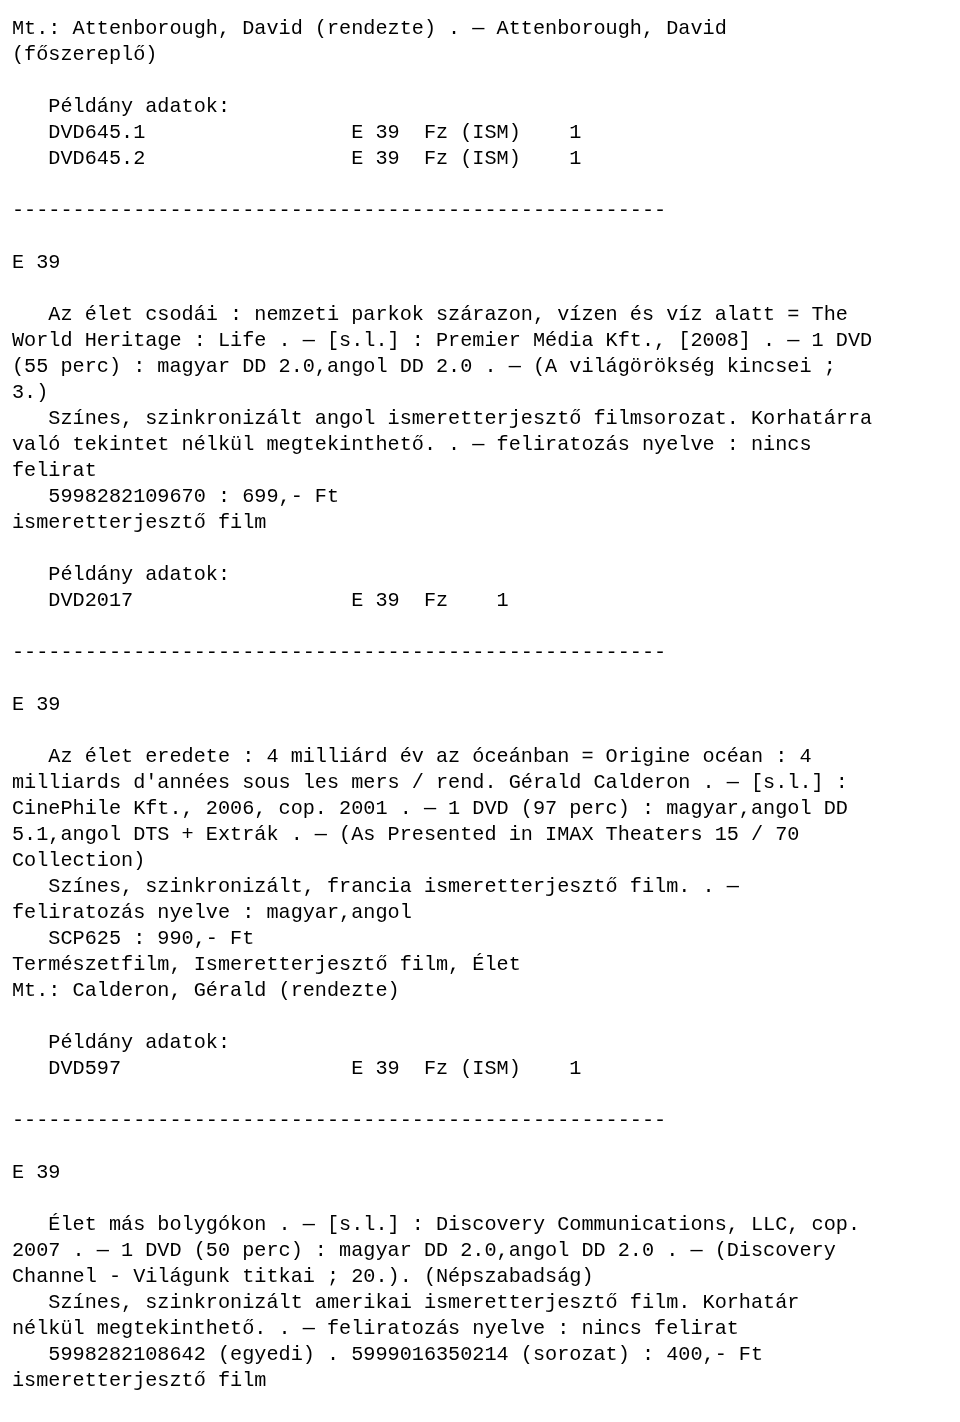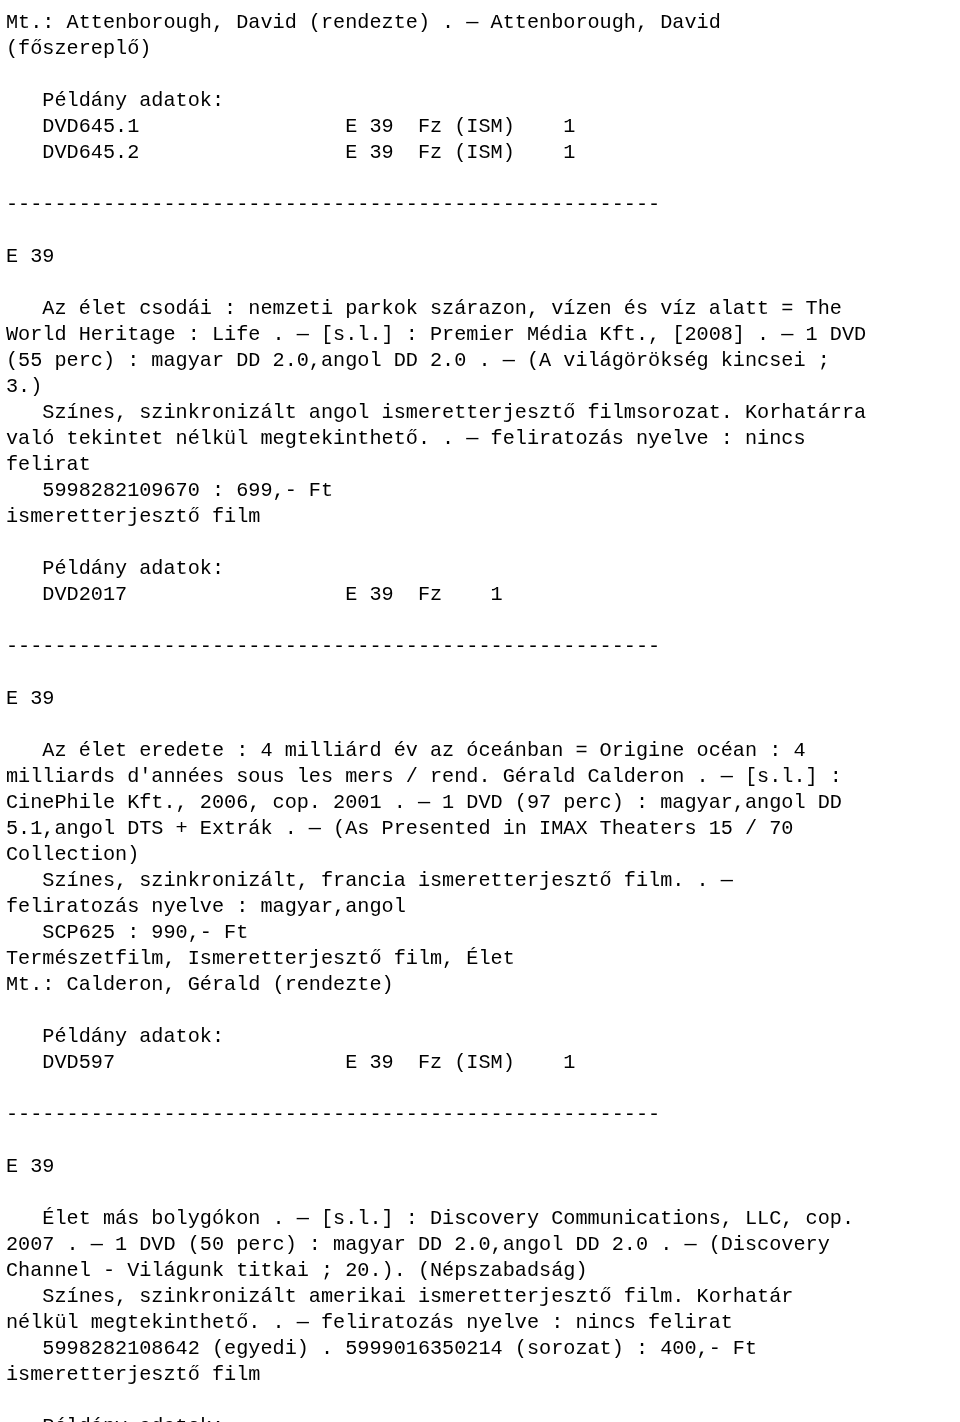--- a/index.html
+++ b/index.html
@@ -11,21 +11,21 @@
     width: 960px;
     height: 1422px;
     overflow: hidden;
     font-family: "Liberation Mono", "DejaVu Sans Mono", monospace;
     color: #000000;
   }
   #page {
     position: relative;
     width: 960px;
     height: 1002px;
-    padding: 6px;
+    padding: 12px;
     box-sizing: border-box;
   }
   .doc {
     font-size: 20.2px;
     line-height: 26px;
     white-space: pre;
     letter-spacing: 0px;
     padding-top: 4px;
   }
   .line {

